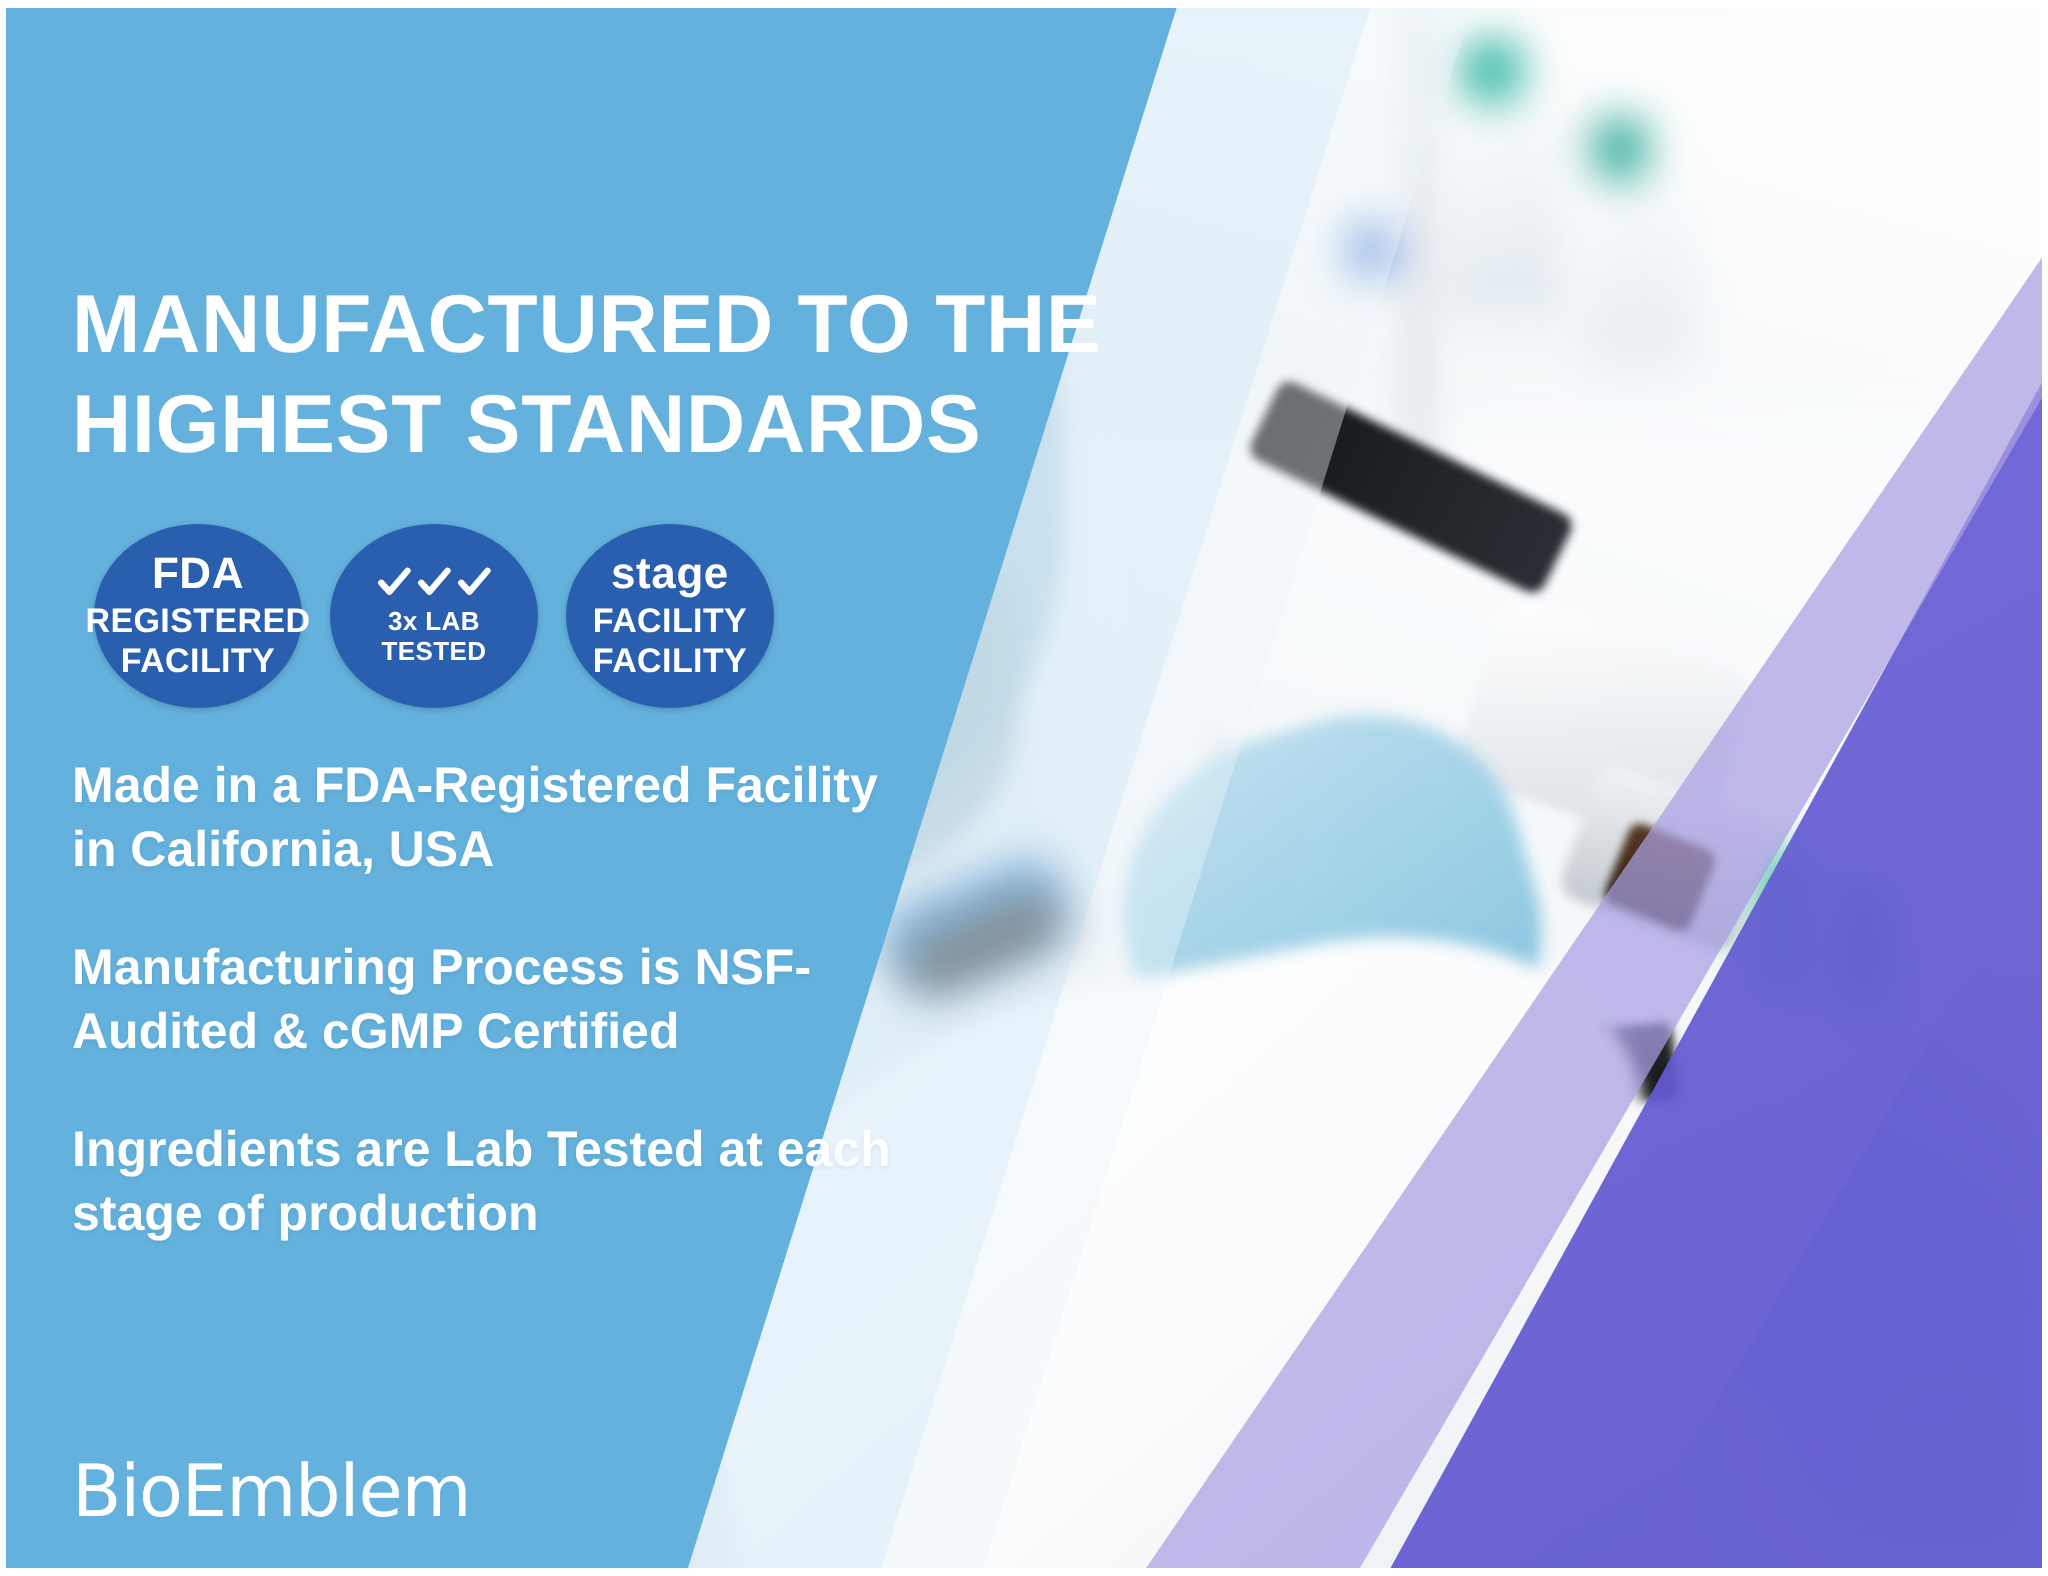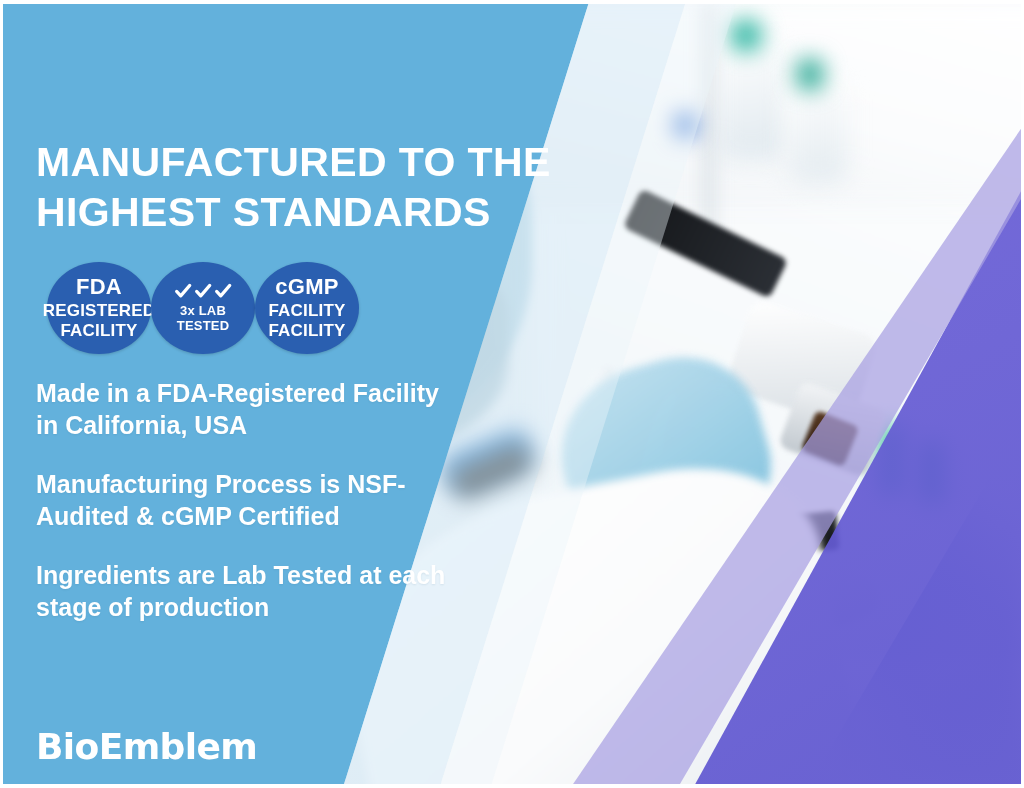--- a/index.html
+++ b/index.html
@@ -181,21 +181,21 @@
     position:absolute;left:33px;top:133px;width:540px;
     color:#ffffff;
     font-size:41px;line-height:1.22;
     font-weight:700;letter-spacing:.4px;
     text-transform:uppercase;
     margin:0;
   }
 
   .badges{
     position:absolute;left:44px;top:258px;
-    display:flex;align-items:center;gap:0;
+    display:flex;align-items:center;gap:14px;
   }
   .badge{
     width:104px;height:92px;border-radius:50%;
     background:#2a5fb0;
     display:flex;flex-direction:column;
     align-items:center;justify-content:center;
     color:#ffffff;text-align:center;
     box-shadow:0 1px 3px rgba(0,0,0,.18);
   }
   .badge .big{
@@ -217,21 +217,21 @@
     font-size:25px;line-height:1.26;
     margin:0 0 28px 0;
     font-weight:700;
     text-shadow:0 1px 2px rgba(40,90,120,.10);
   }
   .para:last-child{margin-bottom:0;}
 
   .logo{
     position:absolute;left:33px;top:722px;
     color:#ffffff;
-    font-size:36px;font-weight:700;
+    font-size:36px;font-weight:400;
     letter-spacing:-0.6px;
     font-family:"DejaVu Sans",sans-serif;
   }
 </style>
 </head>
 <body>
 
 <div class="canvas">
   <div class="stage">
 
@@ -311,21 +311,21 @@
               <path d="M3.5 12.5 L9 18.5 L21 4.5" fill="none" stroke="#ffffff" stroke-width="4.2" stroke-linecap="round" stroke-linejoin="round"></path>
             </svg>
           </span>
           <span class="small">
             <span>3x LAB</span><br>
             <span>TESTED</span>
           </span>
         </div>
 
         <div class="badge">
-          <span class="big">cGMP</span>
+          <span class="big">stage</span>
           <span class="small">
             <span>FACILITY</span><br>
             <span>FACILITY</span>
           </span>
         </div>
 
       </div>
 
       <div class="body-copy">
         <p class="para">Made in a FDA-Registered Facility in California, USA</p>

